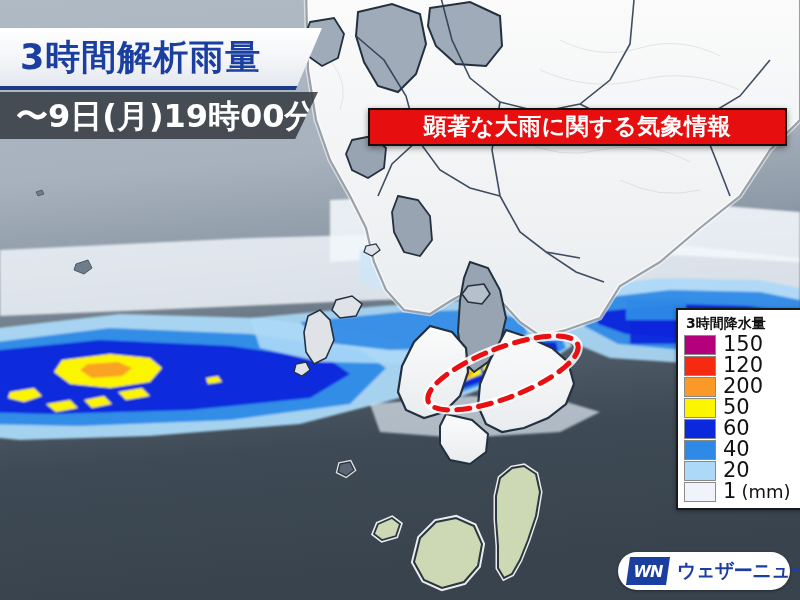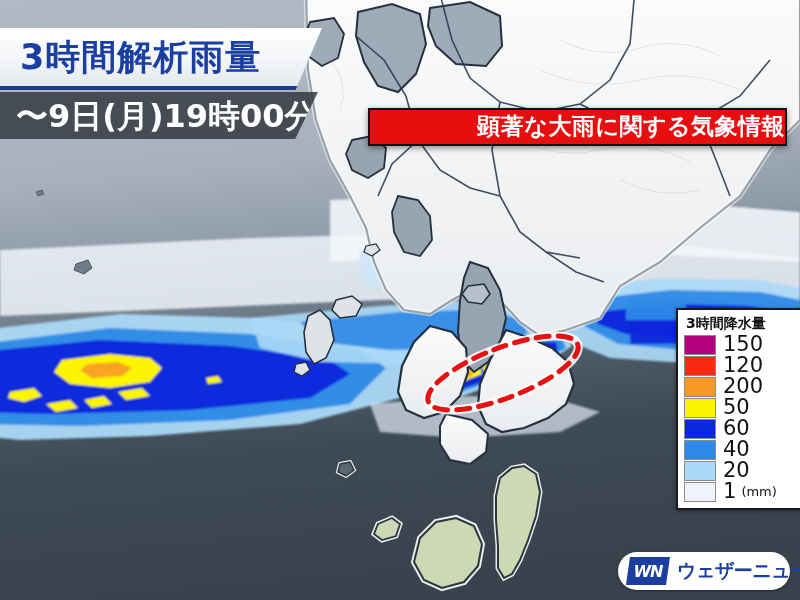--- a/index.html
+++ b/index.html
@@ -34,40 +34,40 @@
     margin-left:24px;font-size:32px;font-weight:bold;color:#ffffff;
     letter-spacing:0px;line-height:1;white-space:nowrap;
   }
 
   
   #alert-box{
     position:absolute;left:368px;top:108px;width:415px;
     border:2px solid #111;background:#fff;box-shadow:0 2px 6px rgba(0,0,0,.45);
   }
   #alert-head{
-    background:#e60e0e;color:#fff;text-align:right;
+    background:#e60e0e;color:#fff;text-align:center;
     font-size:23px;font-weight:bold;padding:5px 0 6px;line-height:1;
     letter-spacing:.5px;
   }
   #alert-body{
     background:#fff;color:#111;text-align:center;padding:6px 4px 8px;
   }
   #alert-body div{font-size:25px;font-weight:bold;line-height:1.2;letter-spacing:0px;white-space:nowrap;}
 
   
   #legend{
     position:absolute;left:676px;top:308px;width:112px;
     background:#ffffff;border:2px solid #1a1a1a;padding:5px 4px 6px 6px;
     box-shadow:0 1px 4px rgba(0,0,0,.4);
   }
   #legend .lg-title{font-size:14px;font-weight:bold;color:#111;margin:1px 0 4px 2px;line-height:1;white-space:nowrap;}
   #legend .row{display:flex;align-items:center;height:21px;}
   #legend .sw{width:32px;height:20px;border:1px solid #8a8a8a;box-sizing:border-box;flex:0 0 auto;}
   #legend .lbl{font-size:21px;color:#111;margin-left:7px;line-height:1;font-weight:normal;}
-  #legend .unit{font-size:13px;color:#111;margin-left:5px;}
+  #legend .unit{font-size:18px;color:#111;margin-left:5px;}
 
   
   #wn-logo{
     position:absolute;left:618px;top:552px;width:172px;height:38px;
     background:#fff;border-radius:19px;display:flex;align-items:center;
     box-shadow:0 1px 3px rgba(0,0,0,.4);
   }
   #wn-badge{
     width:44px;height:28px;margin-left:8px;background:#1b3fa0;
     -webkit-clip-path:polygon(9% 0,100% 0,91% 100%,0 100%);

